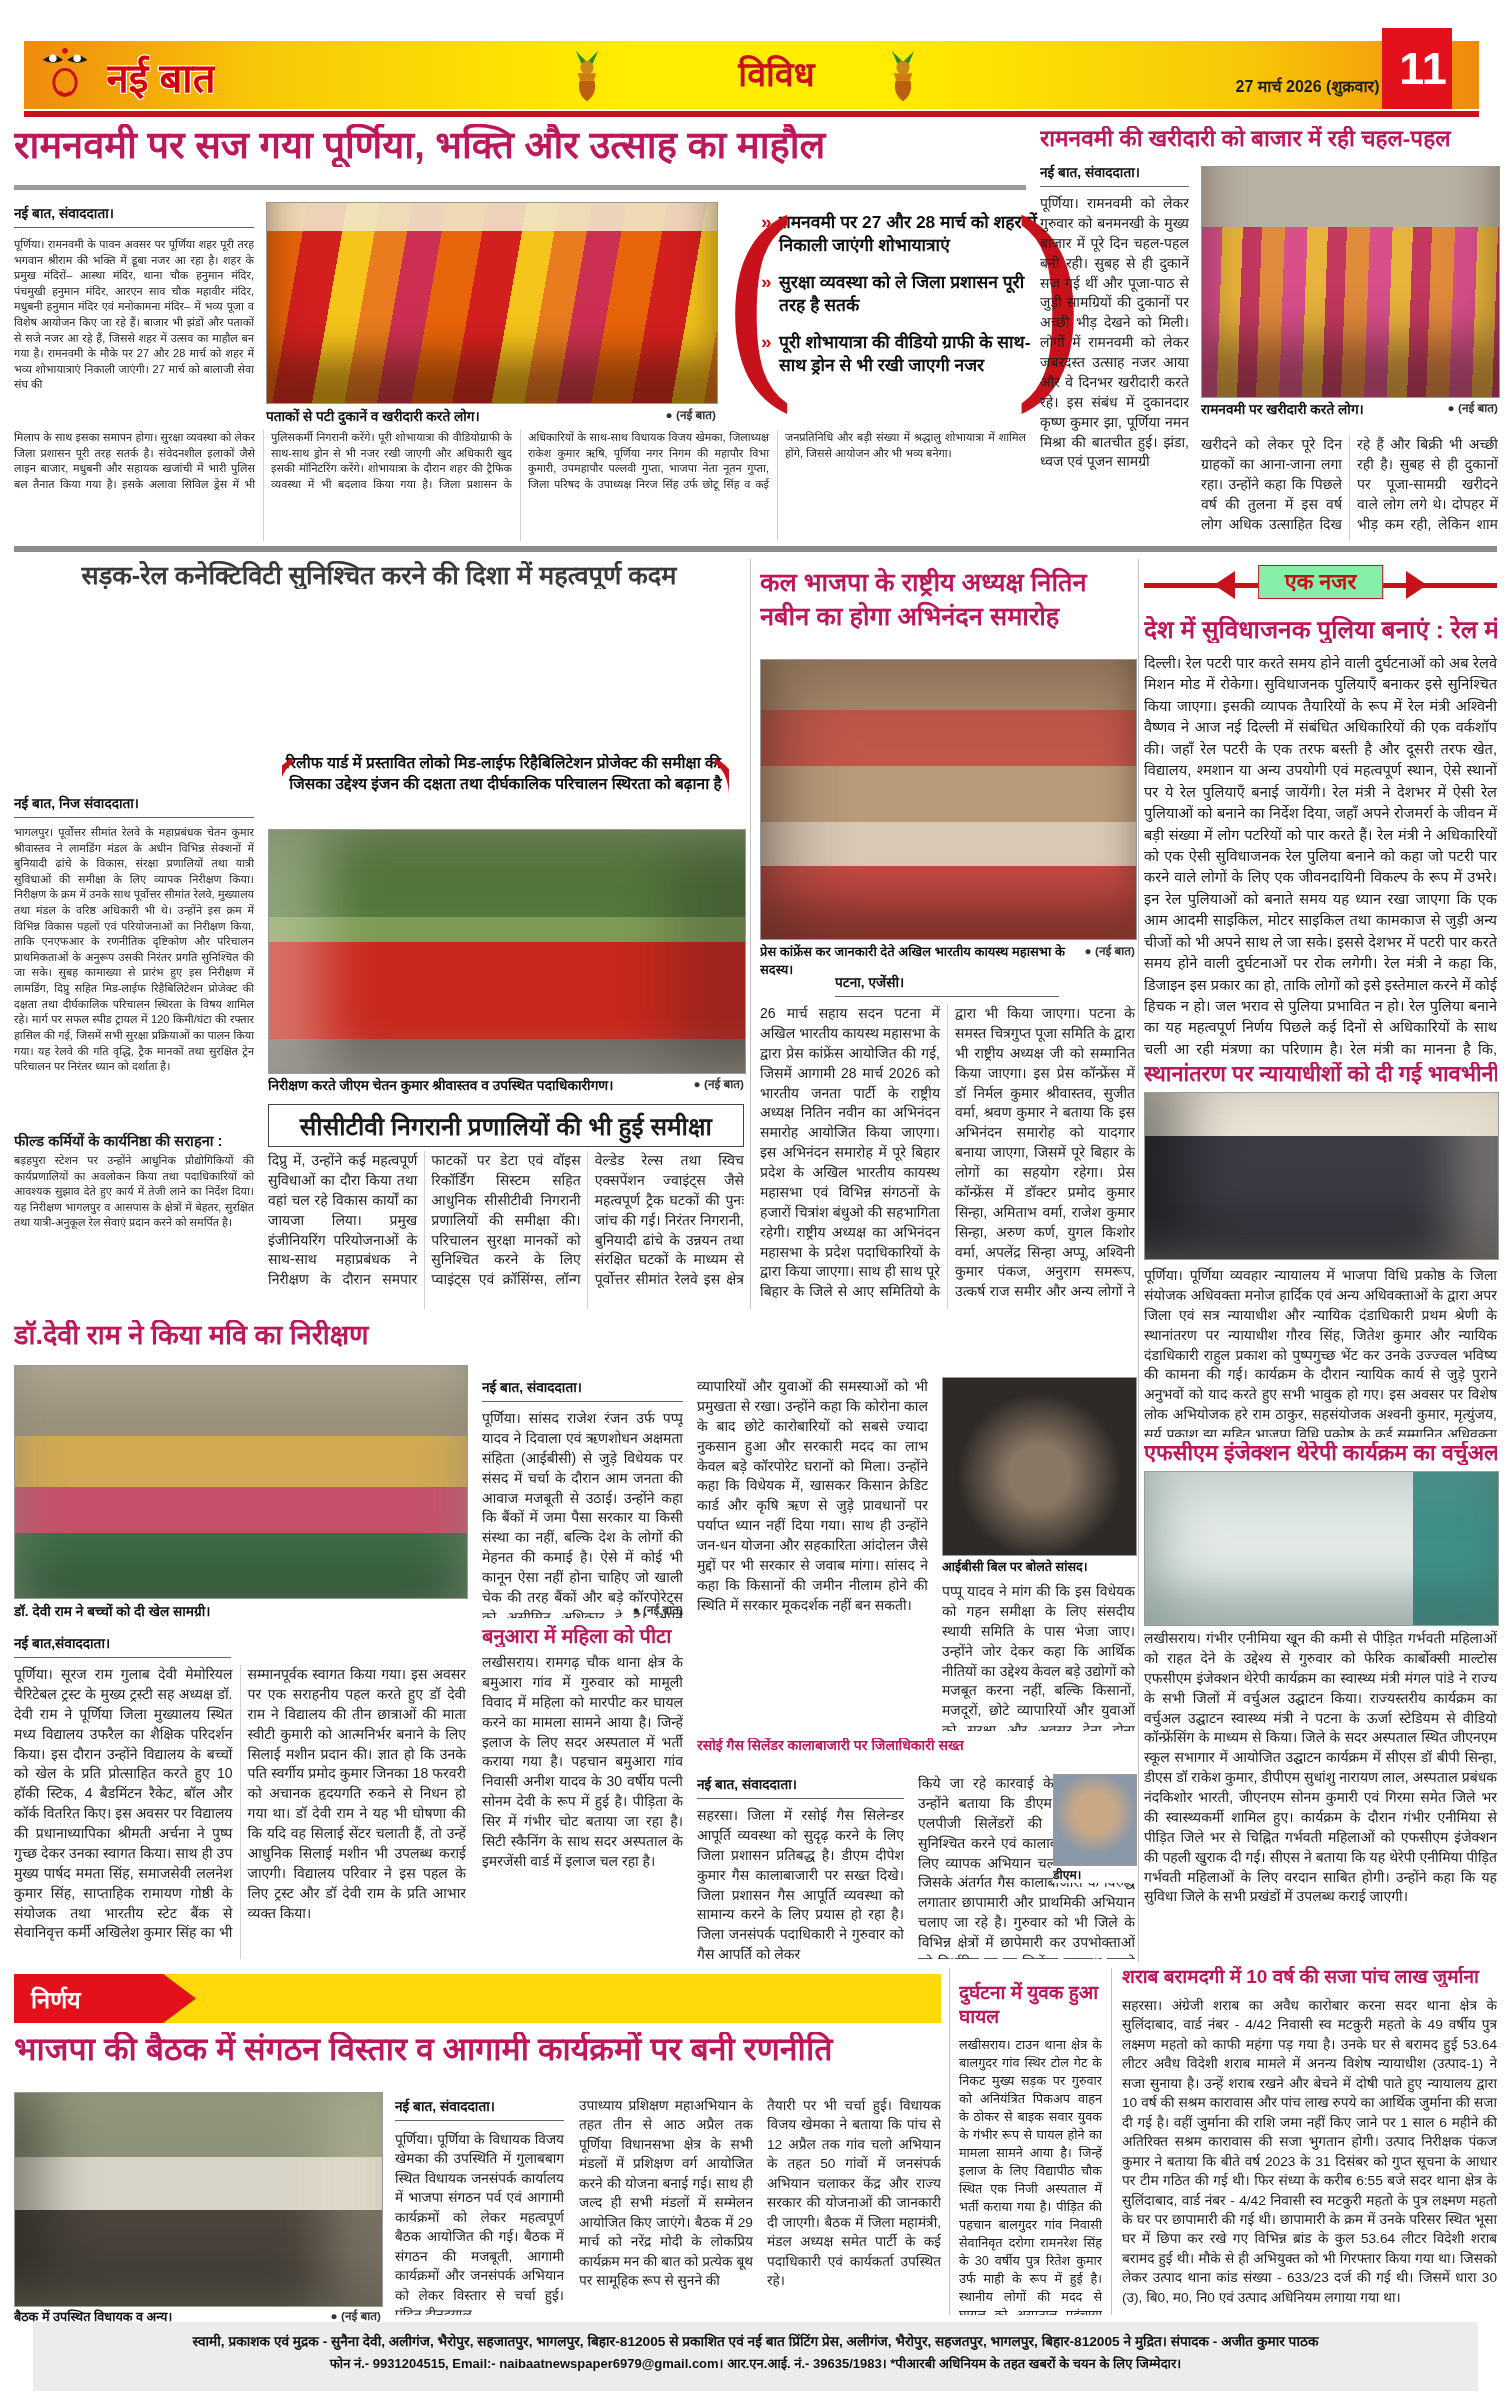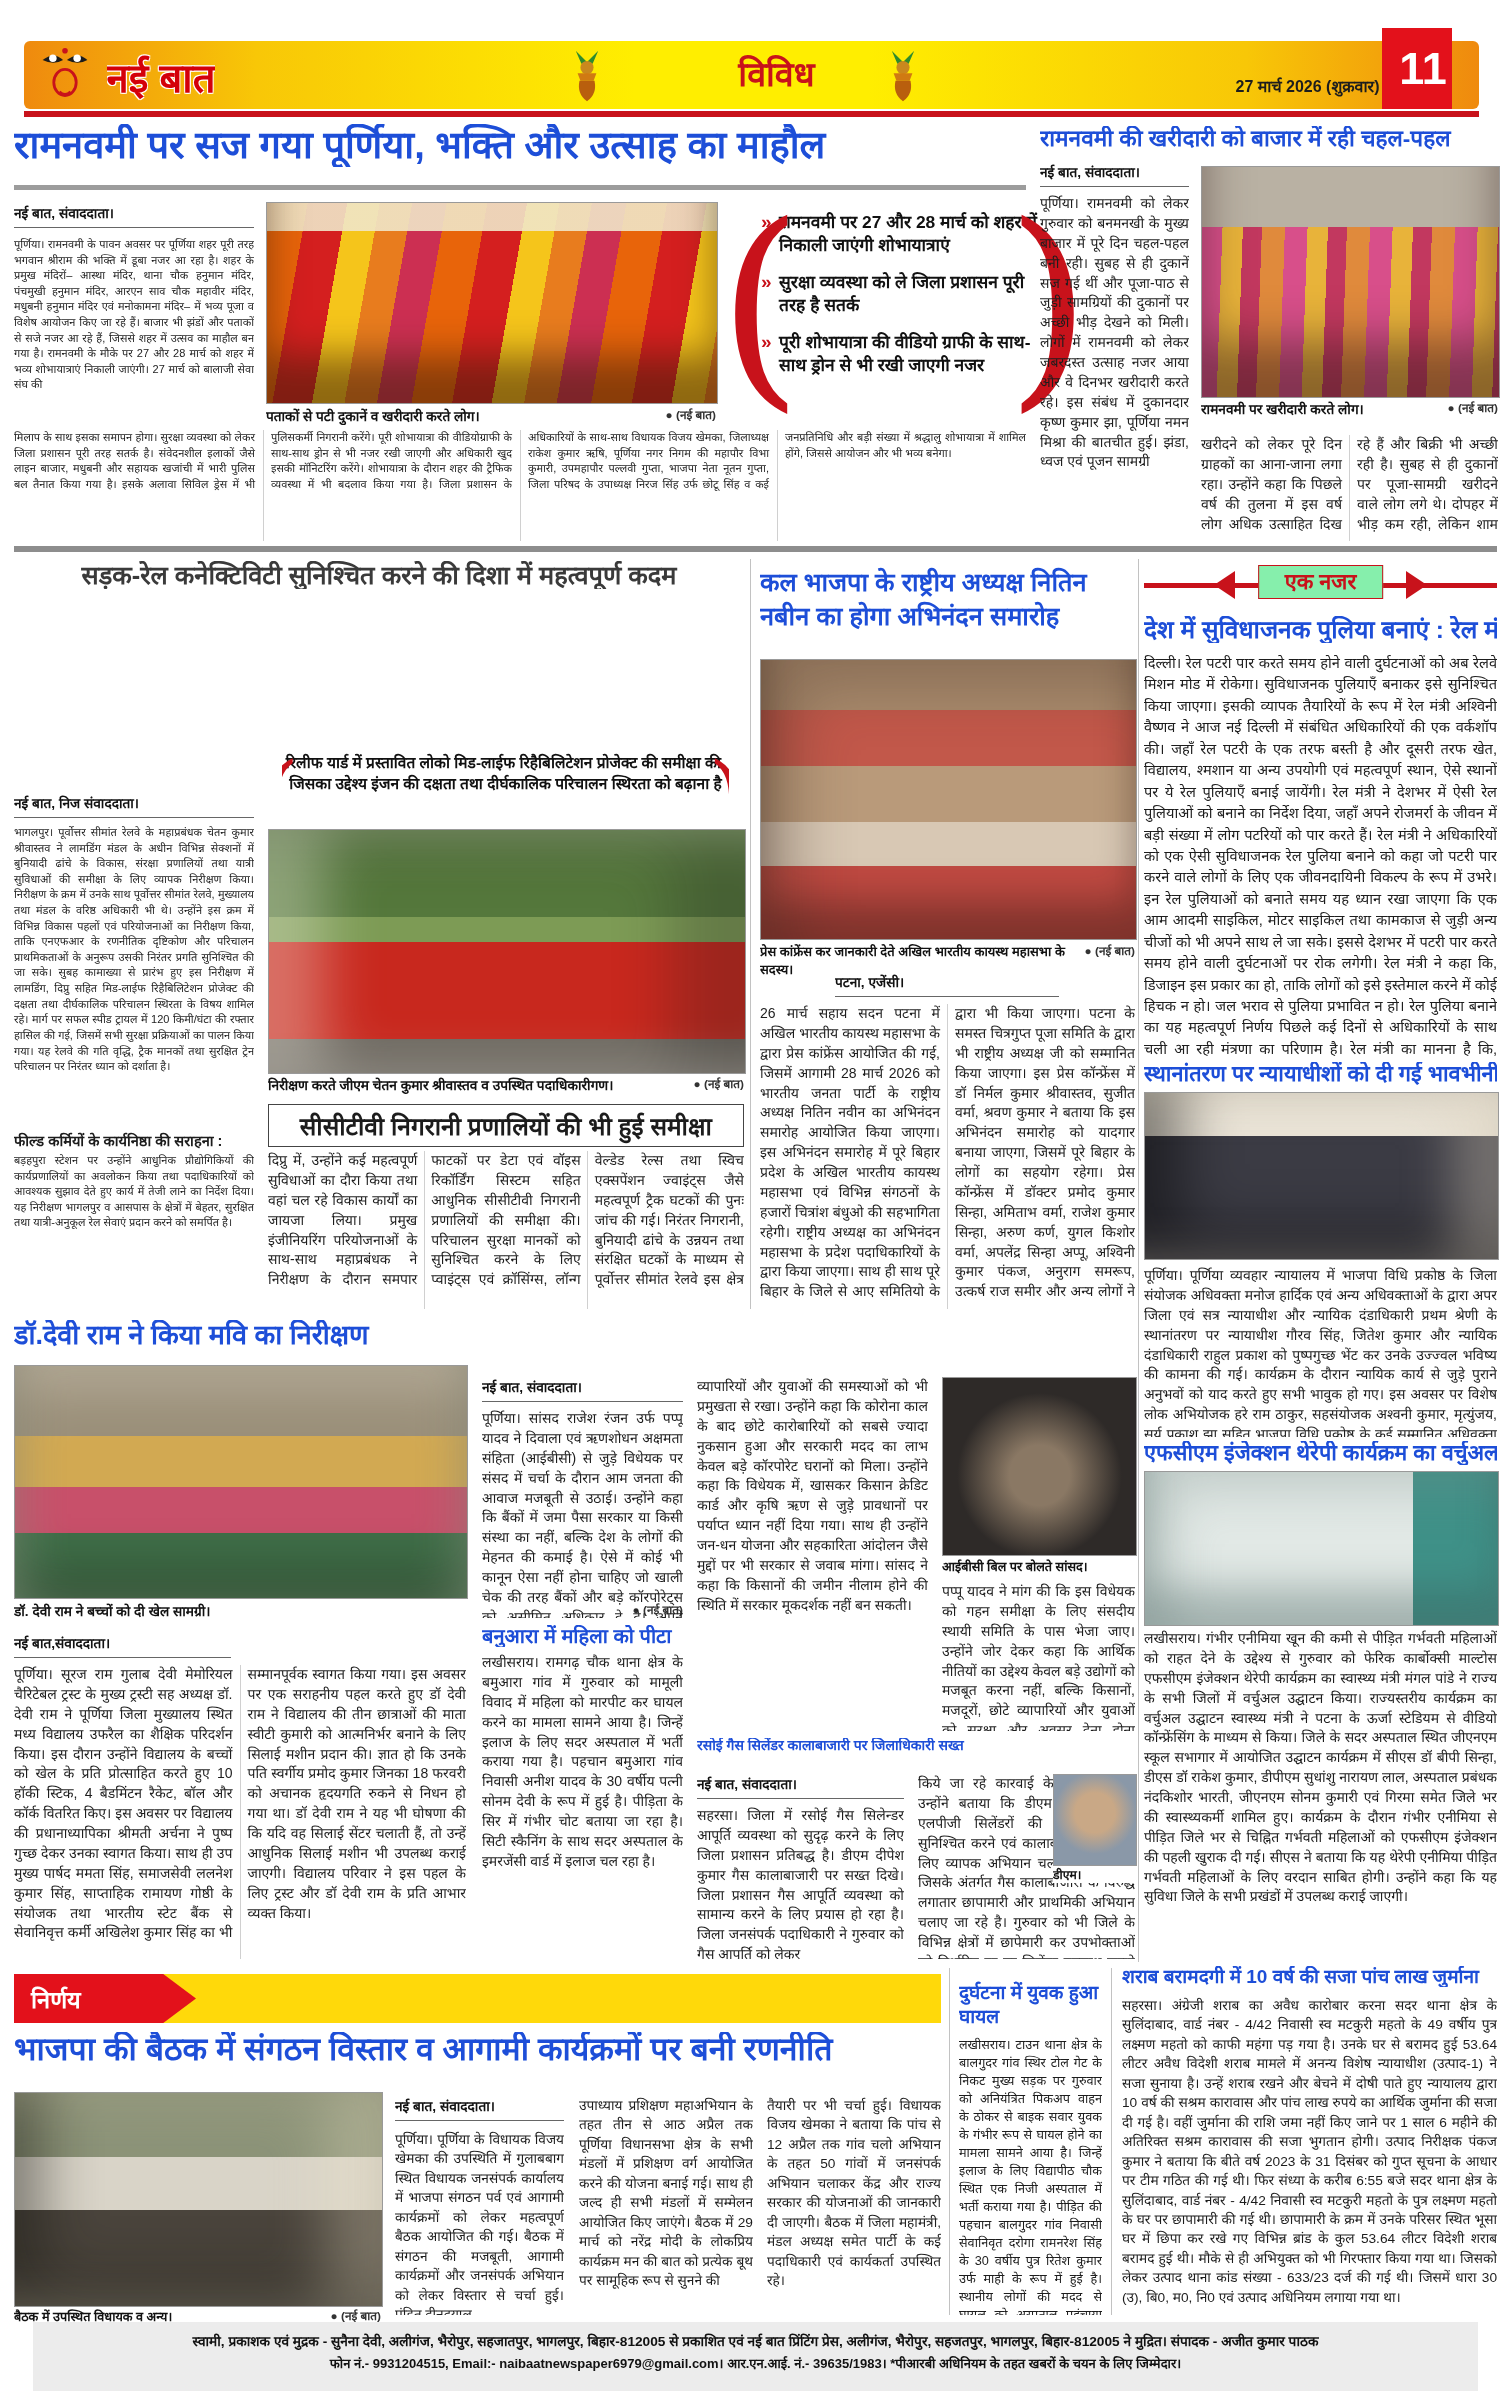--- a/index.html
+++ b/index.html
@@ -1,33 +1,33 @@
 <!DOCTYPE html>
 <html style="font-size:15px"><head>
 <meta charset="utf-8">
 <style>
   html,body{margin:0;padding:0;background:#fff;}
   #page{position:relative;width:1512px;height:2402px;background:#fff;
         font-family:"Liberation Sans","DejaVu Sans",sans-serif;color:#1c1c1c;}
   .abs{position:absolute;overflow:hidden;}
-  .headline{font-weight:bold;color:#1d4ed8;line-height:1.12;}
+  .headline{font-weight:bold;color:#be185d;line-height:1.12;}
   .nowrap{white-space:nowrap;}
   .body-text{font-size:11px;line-height:1.42;text-align:justify;color:#1d1d1d;}
   .byline{font-weight:bold;text-align:left;font-size:13.7px;border-bottom:0.9px solid #666;padding-bottom:4.7px;color:#111;}
   .caption{font-weight:bold;font-size:13.7px;color:#111;}
   .credit{float:right;font-weight:bold;font-size:11.8px;color:#333;}
   .photo{border:0.9px solid #999;}
   .vrule{background:#c2c2c2;width:0.9px;}
   .hrule-gray{background:#8d8d8d;}
   .cols2{column-count:2;column-gap:15px;column-rule:0.9px solid #d0d0d0;}
   .cols3{column-count:3;column-gap:14px;column-rule:0.9px solid #d0d0d0;}
   .cols4{column-count:4;column-gap:16px;column-rule:0.9px solid #d0d0d0;}
   .bracket{position:absolute;top:-26px;color:#c8121b;font-family:"DejaVu Serif",serif;font-weight:400;}
   
-  #mast-band{background:linear-gradient(90deg,#ef8a0e 0%,#f8c707 16%,#ffee00 42%,#ffee00 58%,#f8c707 84%,#ef8a0e 100%);border-radius:6px;}
+  #mast-band{background:linear-gradient(90deg,#ef8a0e 0%,#f8c707 16%,#ffee00 42%,#ffee00 58%,#f8c707 84%,#ef8a0e 100%);}
   .mast-title{color:#d40009;font-weight:bold;text-shadow:0.9px 0.9px 0 #fff,-0.9px -0.9px 0 #fff,0.9px -0.9px 0 #fff,-0.9px 0.9px 0 #fff;}
   
   .eknazar-line{position:absolute;left:0;right:0;top:18px;height:4.7px;background:#c8121b;}
   .eknazar-box{position:absolute;left:50%;transform:translateX(-50%);top:0;background:#86efac;
                border:1.9px solid #c8121b;color:#c8121b;font-weight:bold;font-size:21.7px;
                padding:1.9px 26px;line-height:1.3;}
   .eknazar-arrow{position:absolute;top:5.6px;width:0;height:0;border-top:14px solid transparent;border-bottom:14px solid transparent;}
   
   #nirnay-band{background:#ffd90a;}
   #nirnay-label{position:absolute;left:0;top:0;bottom:0;width:165px;background:#e3111b;color:#fff;

